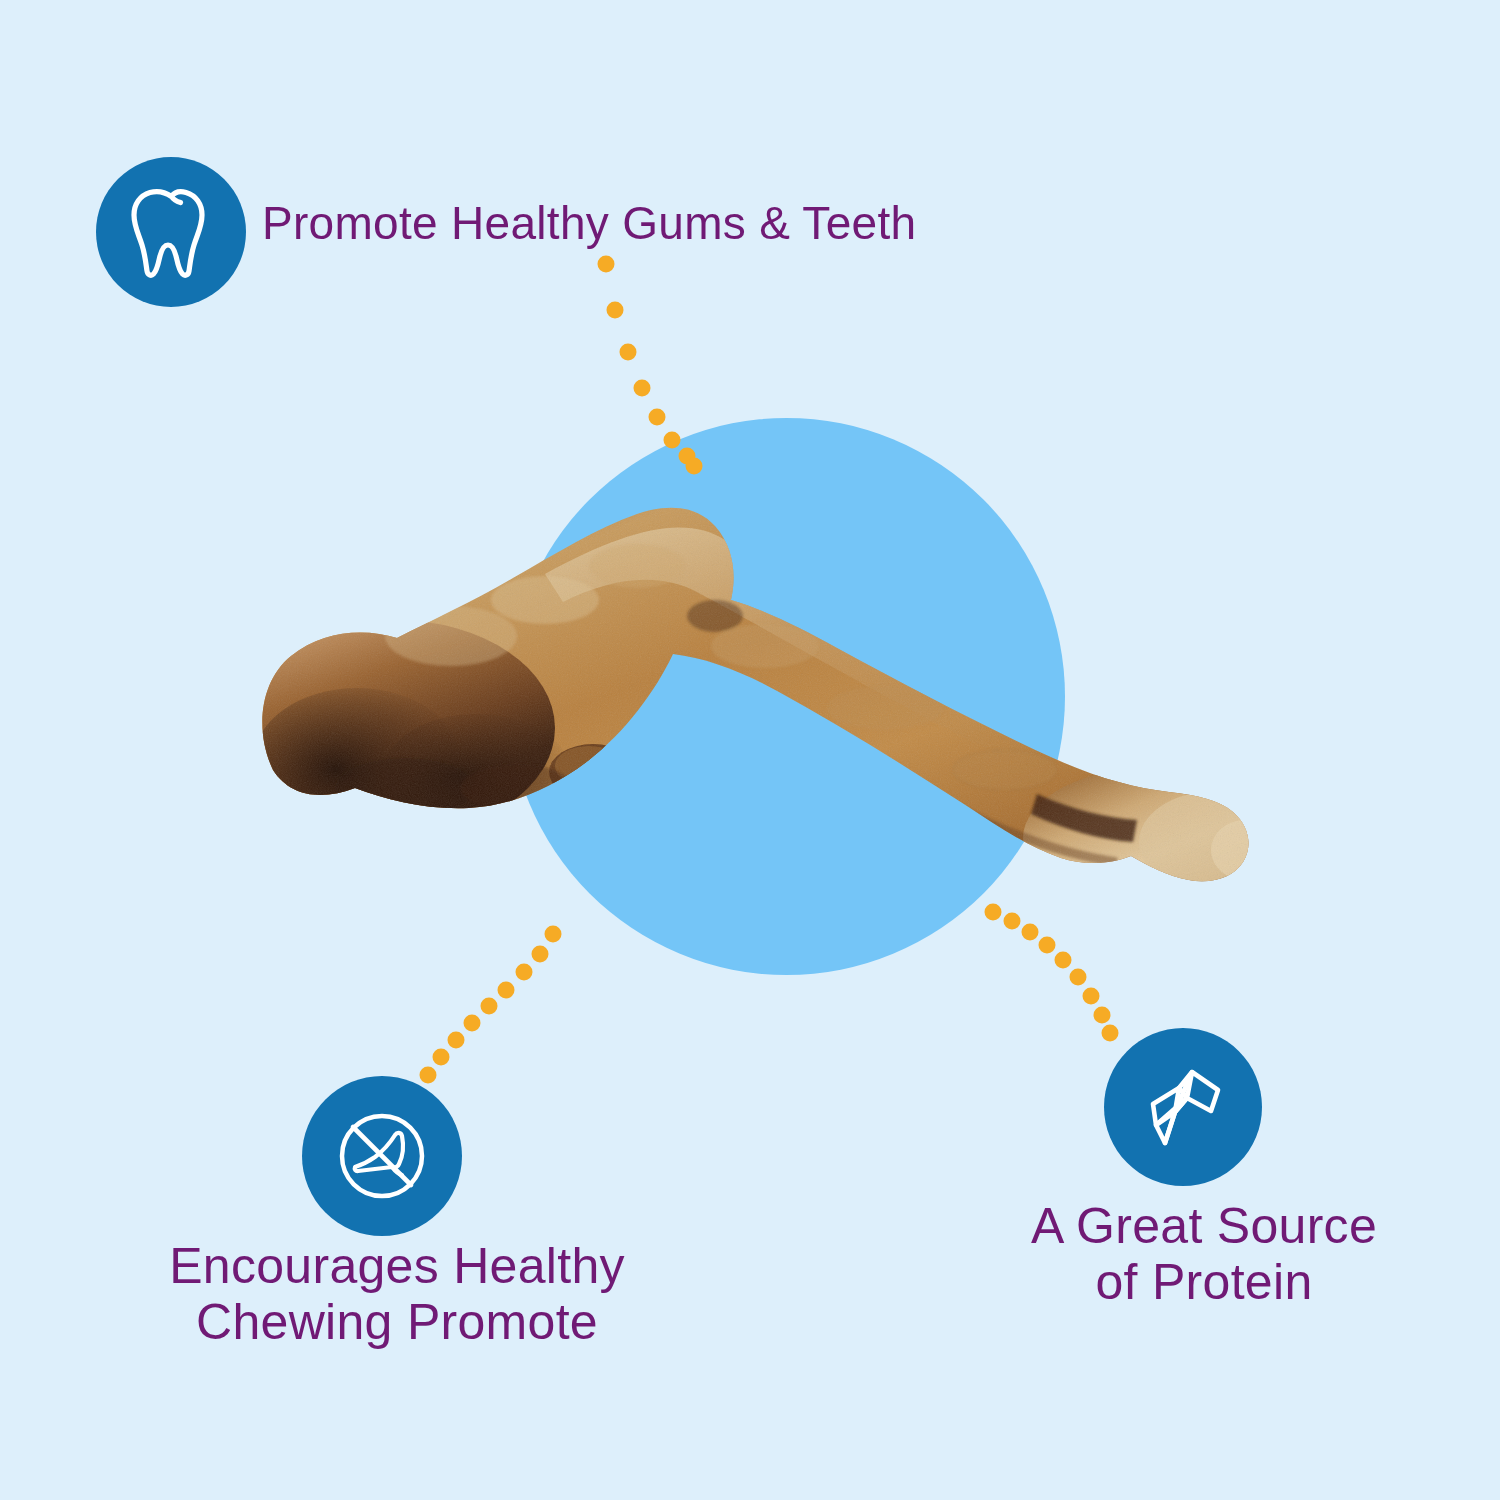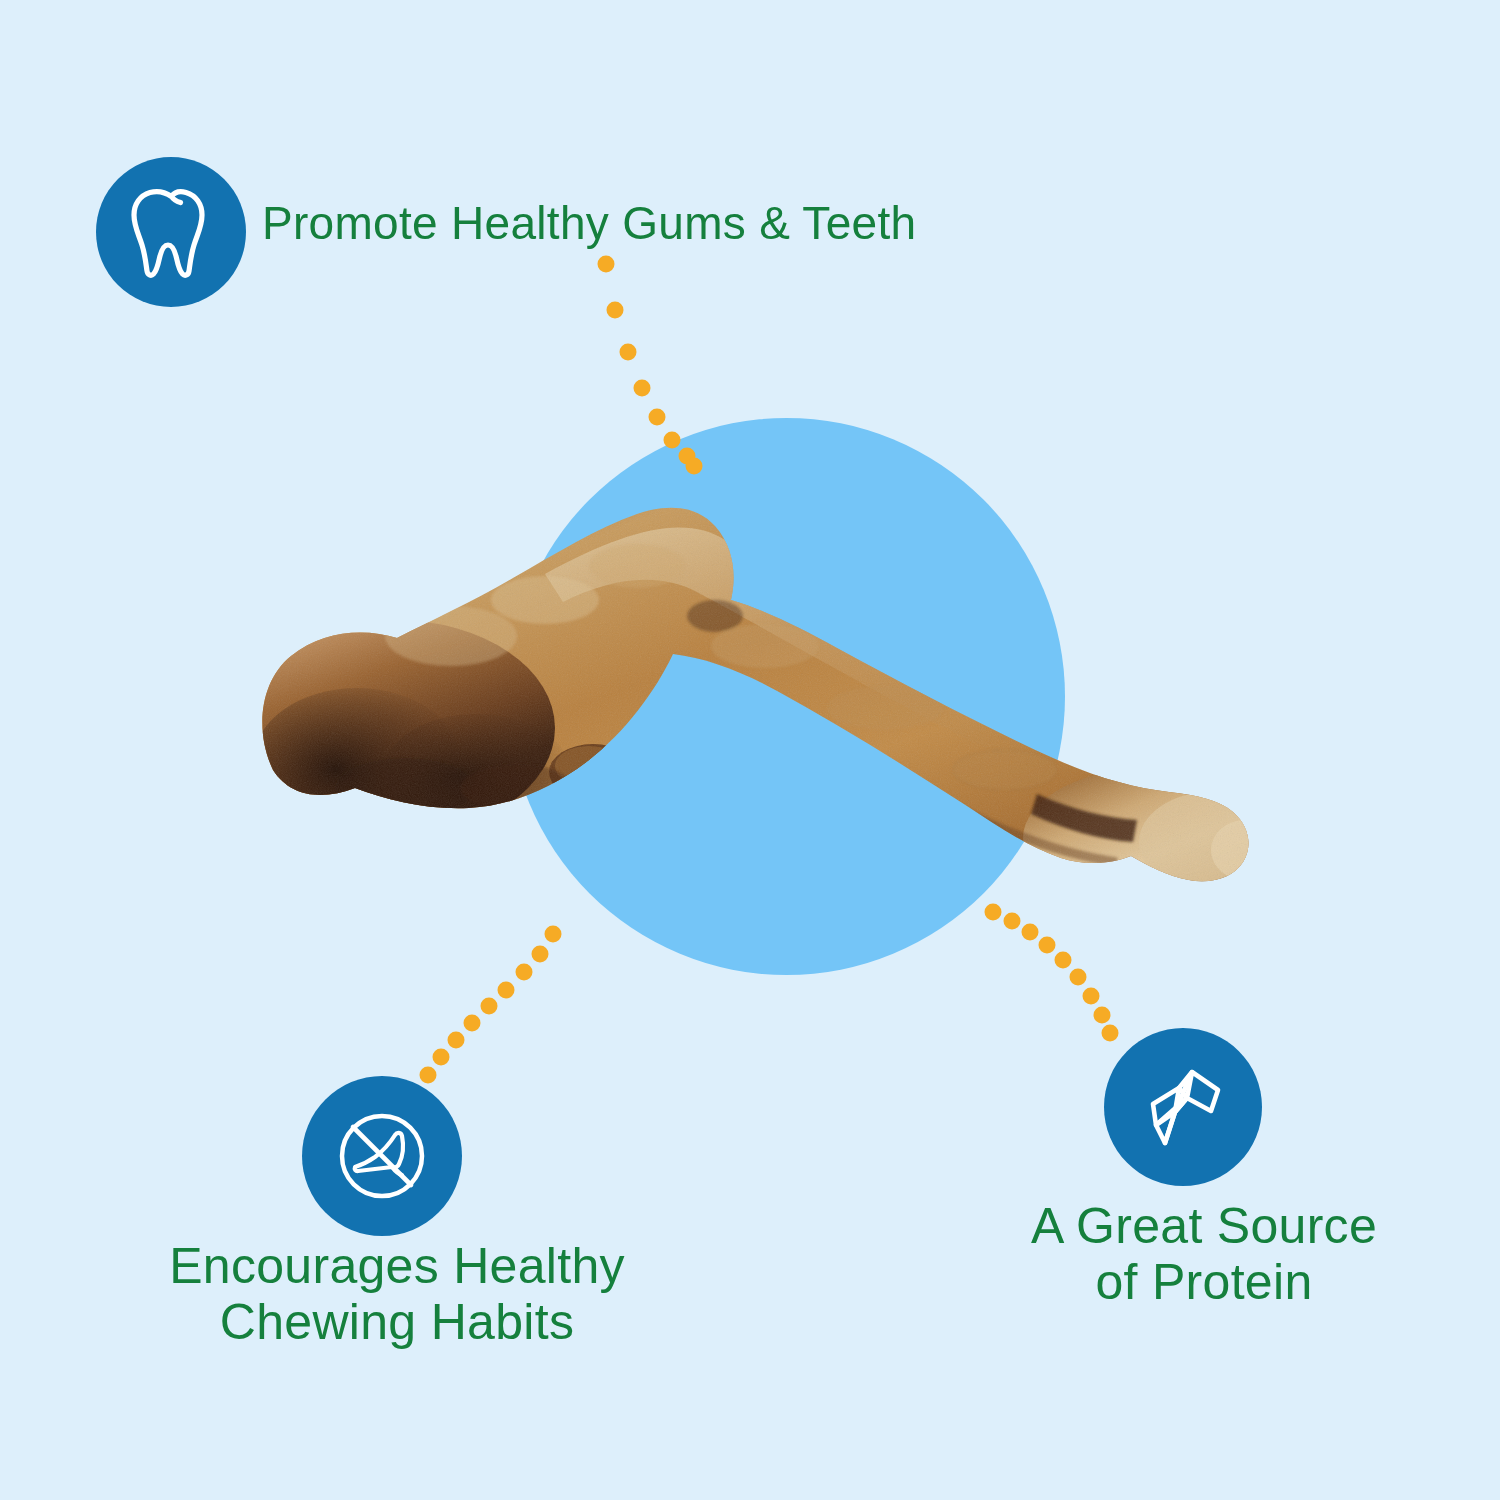--- a/index.html
+++ b/index.html
@@ -48,21 +48,21 @@
   }
   .badge svg { display: block; }
 
   .badge-teeth  { left: 96px;  top: 157px;  width: 150px; height: 150px; }
   .badge-chew   { left: 302px; top: 1076px; width: 160px; height: 160px; }
   .badge-protein{ left: 1104px;top: 1028px; width: 158px; height: 158px; }
 
   
   .label {
     position: absolute;
-    color: #15803d;
+    color: #701a75;
     font-weight: 400;
     letter-spacing: .3px;
     line-height: 1.12;
     white-space: pre-line;
   }
   .label-teeth {
     left: 262px;
     top: 198px;
     font-size: 46px;
   }
@@ -280,18 +280,18 @@
         <path d="M22,49 L48,33 L44,57 L25,70 Z"></path>
         <path d="M56,43 L44,57 L34,88 L25,70 Z"></path>
         <path d="M34,88 L44,57"></path>
       </g>
     </svg>
   </div>
 
   <div class="label label-teeth">Promote Healthy Gums &amp; Teeth</div>
 
   <div class="label label-chew">Encourages Healthy
-Chewing Habits</div>
+Chewing Promote</div>
 
   <div class="label label-protein">A Great Source
 of Protein</div>
 
 </div>
 
 </body></html>

